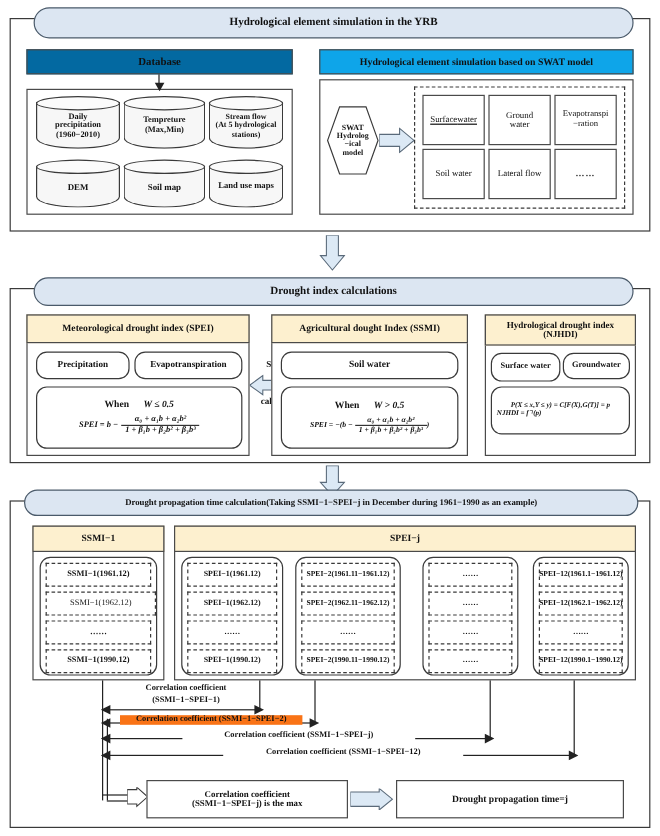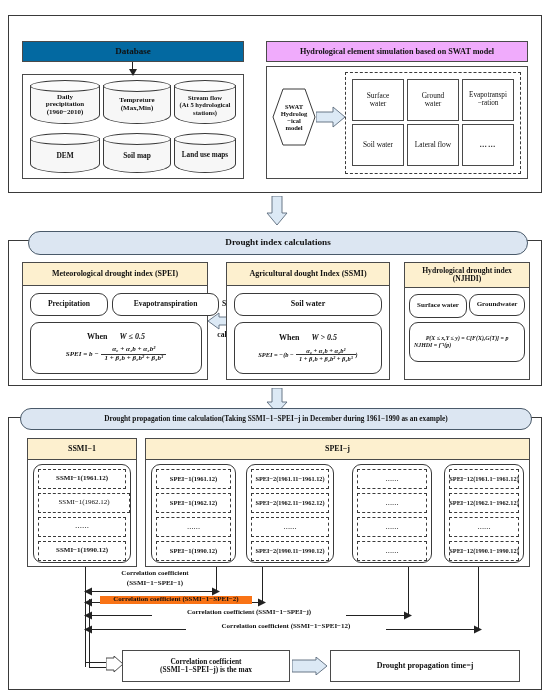--- a/index.html
+++ b/index.html
@@ -43,20 +43,21 @@
   .frac .num{display:block;border-bottom:1px solid #333;padding:0 3px;}
   .frac .den{display:block;padding:0 3px;}
   .dots{letter-spacing:1px;font-weight:bold;}
 </style>
 </head>
 <body>
 
 <div id="page">
 
   <div class="outer" style="left:8px;top:15px;width:534px;height:178px;"></div>
+  <div class="pill" style="left:28px;top:6px;width:500px;height:26px;font-size:9.2px;">Hydrological element simulation in the YRB</div>
 
   <div class="plain" style="left:22px;top:41px;width:222px;height:21px;background:#0369a1;font-weight:bold;font-size:9px;">Database</div>
   <div class="plain" style="left:22px;top:74px;width:222px;height:105px;"></div>
 
   <div class="line" style="left:132px;top:62px;width:1.4px;height:9px;"></div>
   <svg style="position:absolute;left:128px;top:68px;" width="10" height="8">
     <polygon points="5,8 1,1 9,1" fill="#222"></polygon>
   </svg>
 
   <div class="cyl" style="left:30px;top:80px;width:70px;height:44px;">
@@ -101,42 +102,42 @@
     </div>
   </div>
   <div class="cyl" style="left:174px;top:133px;width:62px;height:40px;">
     <div class="body"></div>
       <div class="top"></div>
     <div class="txt" style="font-size:7.2px;">
       <span>Land use maps</span>
     </div>
   </div>
 
-  <div class="plain" style="left:266px;top:41px;width:262px;height:21px;background:#f0abfc;font-weight:bold;font-size:8.2px;">Hydrological element simulation based on SWAT model</div>
+  <div class="plain" style="left:266px;top:41px;width:262px;height:21px;background:#0ea5e9;font-weight:bold;font-size:8.2px;">Hydrological element simulation based on SWAT model</div>
   <div class="plain" style="left:266px;top:66px;width:262px;height:113px;"></div>
 
   <div class="hexwrap" style="left:272px;top:88px;width:44px;height:58px;">
     <svg width="44" height="58">
         <polygon points="11,1 33,1 43,29 33,57 11,57 1,29" fill="#ffffff" stroke="#3a3a3a" stroke-width="1"></polygon>
       </svg>
     <div class="ht" style="font-size:6.6px;flex-direction:column;">
       <span>SWAT</span>
       <span>Hydrolog</span>
       <span>−ical</span>
       <span>model</span>
     </div>
   </div>
 
   <svg class="barrow" style="left:316px;top:106px;" width="30" height="22">
     <polygon points="0,6 17,6 17,1 29,11 17,21 17,16 0,16" fill="#dce9f5" stroke="#5a6a7a" stroke-width="0.9"></polygon>
   </svg>
 
   <div class="dashbox" style="left:345px;top:72px;width:176px;height:102px;"></div>
   <div class="plain" style="left:352px;top:79px;width:52px;height:42px;font-size:7.4px;">
-    <div style="display:flex;flex-direction:column;">
+    <div style="display:flex;text-decoration:underline;">
       <span>Surface</span>
       <span>water</span>
     </div>
   </div>
   <div class="plain" style="left:407px;top:79px;width:52px;height:42px;font-size:7.4px;">
     <div style="display:flex;flex-direction:column;">
       <span>Ground</span>
       <span>water</span>
     </div>
   </div>
@@ -159,21 +160,21 @@
   <svg class="barrow" style="left:266px;top:196px;" width="22" height="30">
     <polygon points="6,0 16,0 16,17 21,17 11,29 1,17 6,17" fill="#dce9f5" stroke="#5a6a7a" stroke-width="0.9"></polygon>
   </svg>
 
   <div class="outer" style="left:8px;top:240px;width:534px;height:146px;"></div>
   <div class="pill" style="left:28px;top:231px;width:500px;height:24px;font-size:9.2px;">Drought index calculations</div>
 
   <div class="plain" style="left:22px;top:262px;width:186px;height:118px;"></div>
   <div class="plain" style="left:22px;top:262px;width:186px;height:24px;background:#fdf0cf;font-weight:bold;font-size:8px;">Meteorological drought index (SPEI)</div>
   <div class="rrect" style="left:30px;top:293px;width:78px;height:23px;font-size:7.6px;">Precipitation</div>
-  <div class="rrect" style="left:112px;top:293px;width:107px;height:23px;font-size:7.6px;">Evapotranspiration</div>
+  <div class="rrect" style="left:112px;top:293px;width:90px;height:23px;font-size:7.6px;">Evapotranspiration</div>
   <div class="rrect" style="left:30px;top:322px;width:172px;height:52px;flex-direction:column;">
     <div style="font-size:8px;font-weight:bold;">
       <span>When</span>
       <span style="display:inline-block;width:8px;"></span>
       <span class="formula">W ≤ 0.5</span>
     </div>
     <div class="formula" style="font-size:7px;margin-top:4px;display:flex;align-items:center;justify-content:center;">
       <span>SPEI = b −</span>
       <span class="frac" style="margin-left:3px;">
         <span class="num">α₀ + α₁b + α₂b²</span>

